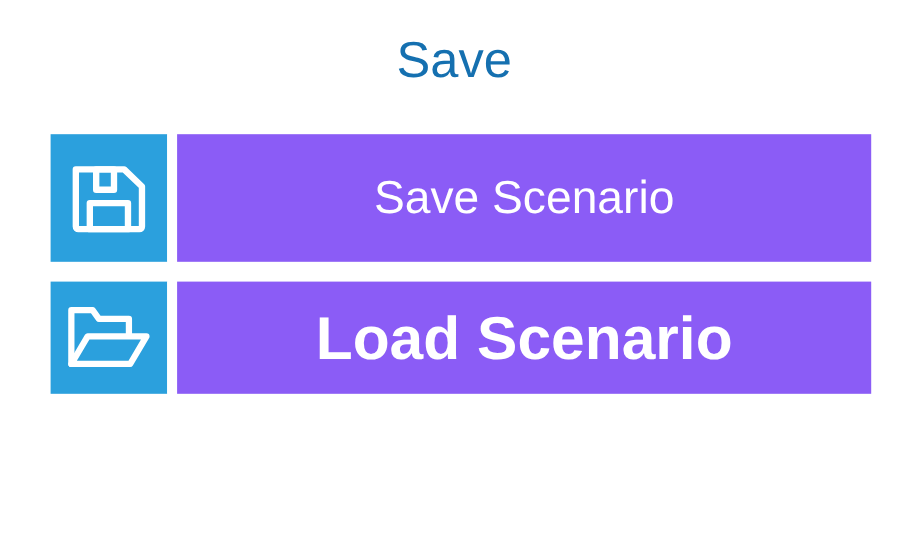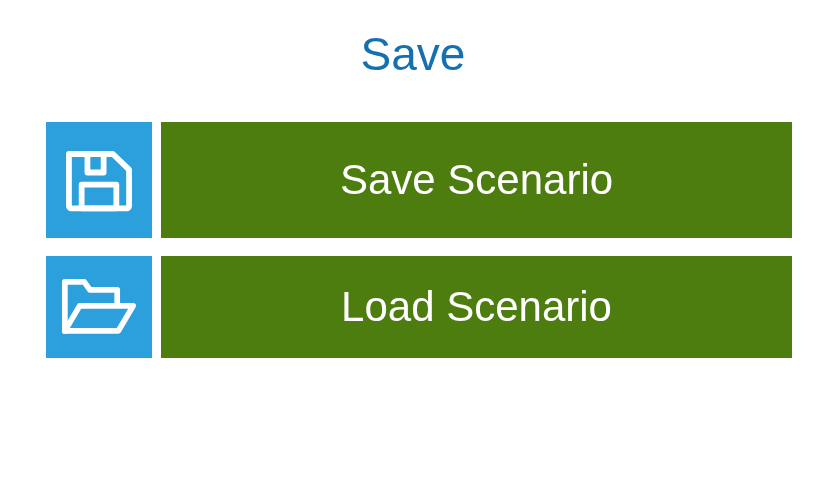--- a/index.html
+++ b/index.html
@@ -60,36 +60,36 @@
   }
 
   .gap-cell {
     flex: 0 0 9px;
     width: 9px;
     background: #ffffff;
   }
 
   .label-cell {
     flex: 1 1 auto;
-    background: #4d7c0f;
+    background: #8b5cf6;
     display: flex;
     align-items: center;
     justify-content: center;
     box-sizing: border-box;
   }
 
   .label-text {
     color: #ffffff;
     font-size: 42px;
     line-height: 48px;
     font-weight: 400;
     white-space: nowrap;
   }
 
-  .row-load .label-text { font-size: 42px; }
+  .row-load .label-text { font-size: 55px; font-weight: bold; }
 
   .icon-svg {
     display: block;
   }
   .row-save .icon-svg { width: 74px; height: 74px; }
   .row-load .icon-svg { width: 78px; height: 66px; }
 </style>
 </head>
 <body>
 

